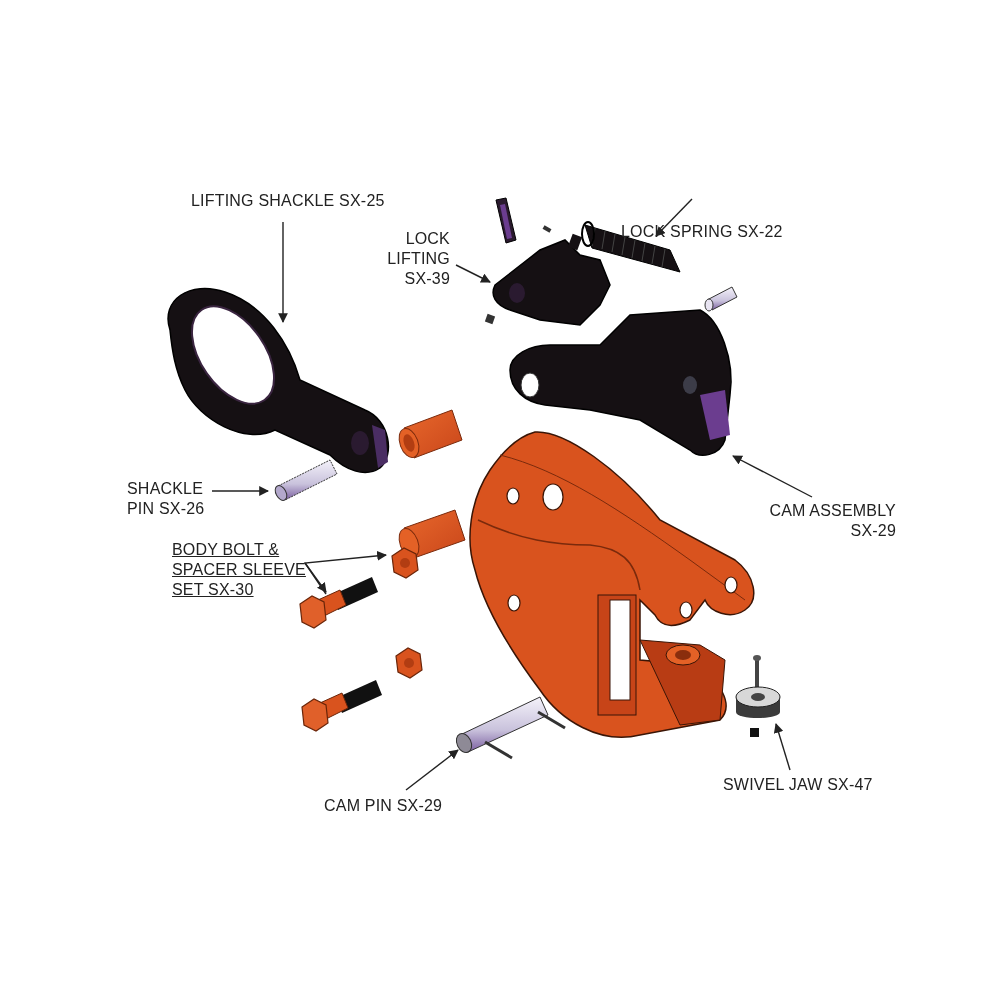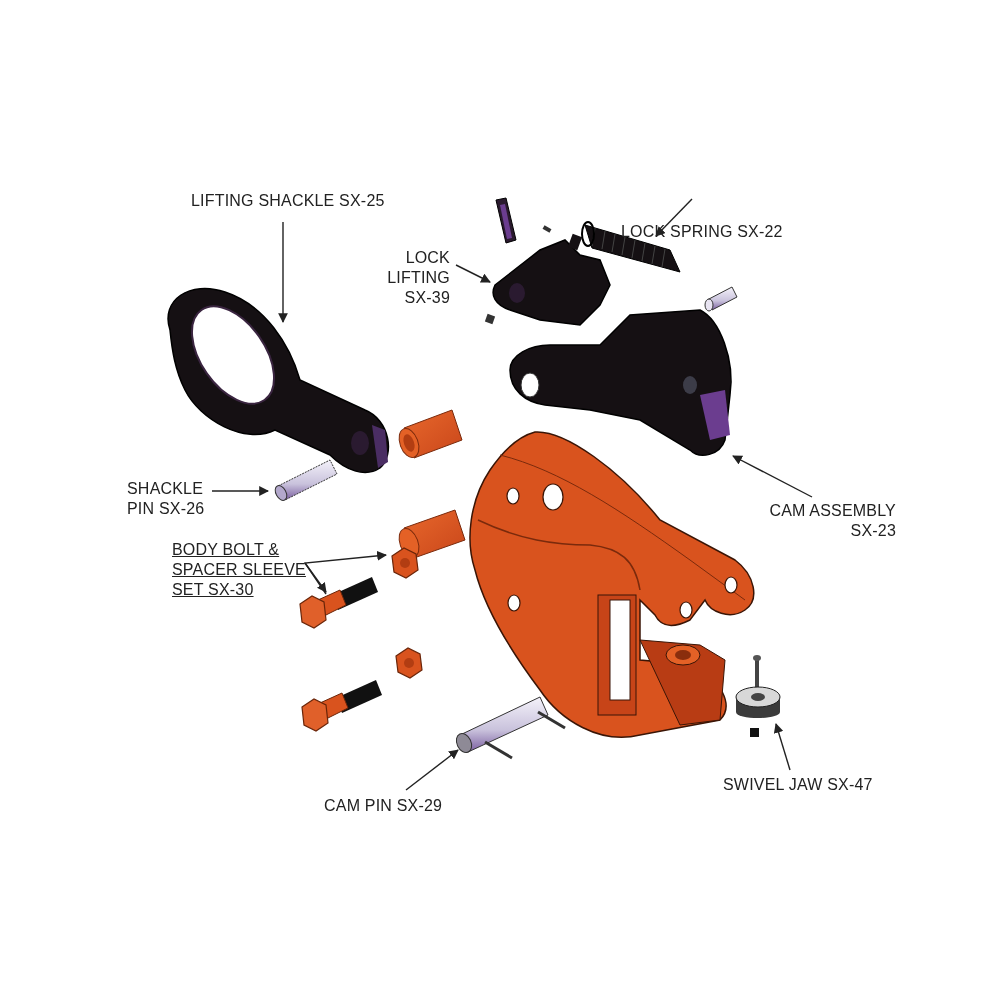--- a/index.html
+++ b/index.html
@@ -154,39 +154,39 @@
     <line x1="305" y1="563" x2="326" y2="592" marker-end="url(#arr)"></line>
     <line x1="812" y1="497" x2="733" y2="456" marker-end="url(#arr)"></line>
     <line x1="406" y1="790" x2="458" y2="750" marker-end="url(#arr)"></line>
     <line x1="790" y1="770" x2="776" y2="724" marker-end="url(#arr)"></line>
   </g>
 </svg>
 
 <div class="label" style="left:191px; top:191px;">
   <span>LIFTING SHACKLE SX-25</span>
 </div>
-<div class="label right" style="left:378px; top:248px; width:72px;">
+<div class="label right" style="left:378px; top:229px; width:72px;">
   <span>LOCK</span>
   <span>LIFTING</span>
   <span>SX-39</span>
 </div>
 <div class="label" style="left:621px; top:180px;margin-top:42px;">
   <span>LOCK SPRING SX-22</span>
 </div>
 <div class="label" style="left:127px; top:479px;">
   <span>SHACKLE</span>
   <span>PIN SX-26</span>
 </div>
 <div class="label" style="left:172px; top:540px;text-decoration:underline;">
   <span>BODY BOLT &amp;</span>
   <span>SPACER SLEEVE</span>
   <span>SET SX-30</span>
 </div>
 <div class="label right" style="left:738px; top:501px; width:130px;margin-left:28px;">
   <span>CAM ASSEMBLY</span>
-  <span>SX-23</span>
+  <span>SX-29</span>
 </div>
 <div class="label" style="left:324px; top:796px;">
   <span>CAM PIN SX-29</span>
 </div>
 <div class="label" style="left:723px; top:775px;">
   <span>SWIVEL JAW SX-47</span>
 </div>
 
 </body></html>

